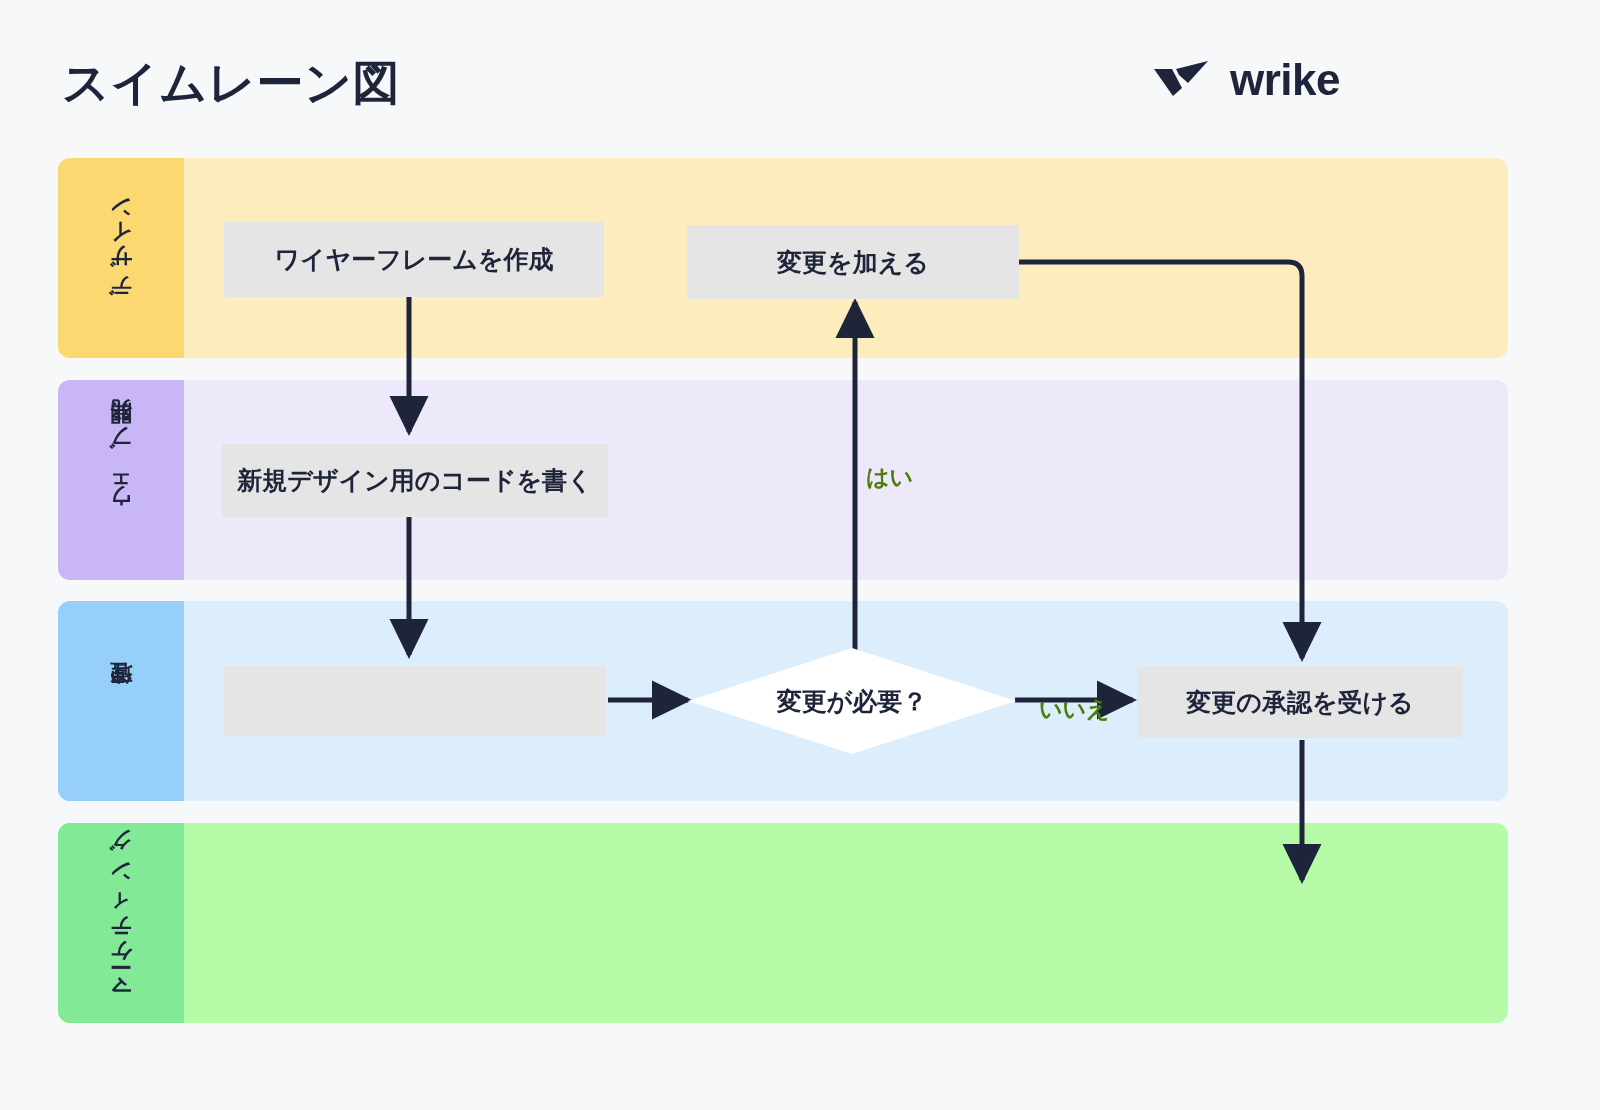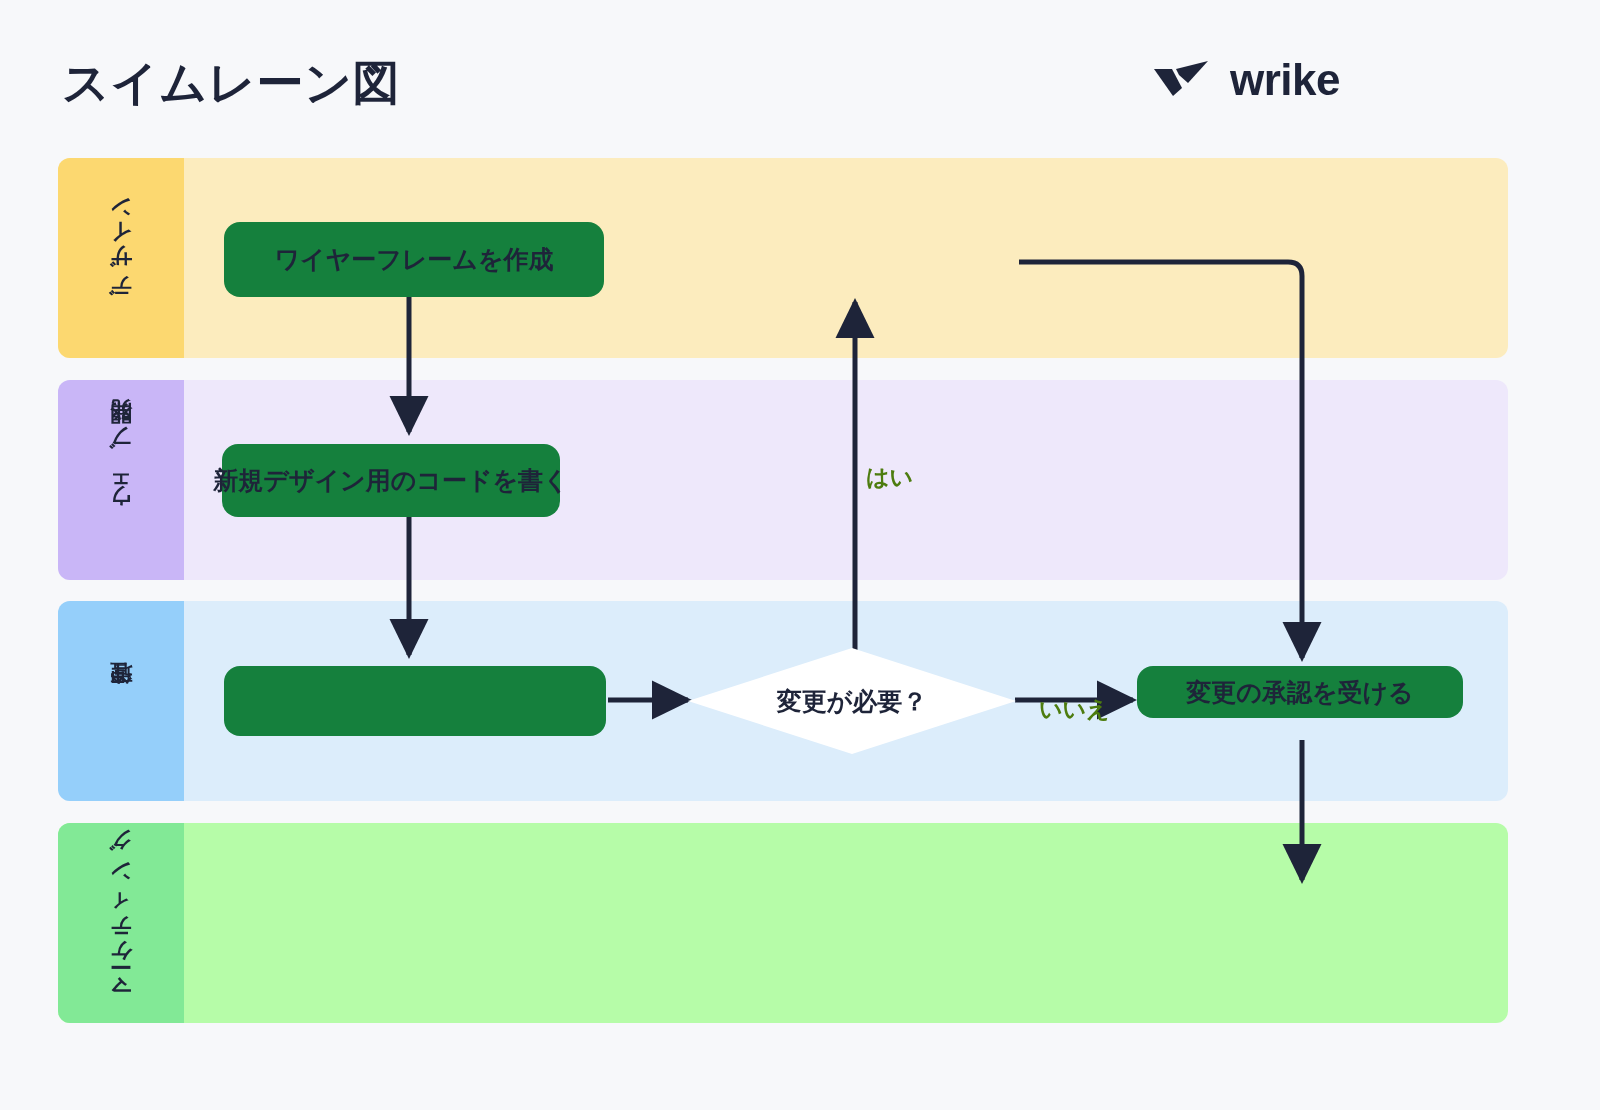--- a/index.html
+++ b/index.html
@@ -86,22 +86,22 @@
   }
   .lane-body {
     position: absolute;
     left: 126px; top: 0;
     right: 0; height: 100%;
   }
 
   
   .node {
     position: absolute;
-    background: #15803d;
-    border-radius: 16px;
+    background: #e5e5e5;
+    border-radius: 2px;
     display: flex;
     align-items: center;
     justify-content: center;
     font-size: 25px;
     font-weight: 700;
     color: #1E2439;
     white-space: nowrap;
     box-sizing: border-box;
     padding: 0 14px;
   }
@@ -210,36 +210,39 @@
 
   <path d="M1302,740 L1302,880" stroke="#1E2439" stroke-width="5" fill="none" marker-end="url(#arrowhead)"></path>
 </svg>
 
 <div style="position:absolute; left:0; top:0; width:1600px; height:1110px; z-index:7; pointer-events:none;">
 
   <div class="node" style="left:224px; top:222px; width:380px; height:75px; pointer-events:auto;">
     <span>ワイヤーフレームを作成</span>
   </div>
 
-
-  <div class="node" style="left:222px; top:444px; width:338px; height:73px; pointer-events:auto;">
+  <div class="node" style="left:687px; top:225px; width:332px; height:74px; pointer-events:auto;">
+    <span>変更を加える</span>
+  </div>
+
+  <div class="node" style="left:222px; top:444px; width:386px; height:73px; pointer-events:auto;">
     <span>新規デザイン用のコードを書く</span>
   </div>
 
   <div class="node" style="left:224px; top:666px; width:382px; height:70px; pointer-events:auto;">
     <span></span>
   </div>
 
   <div class="node decision" style="left:688px; top:648px; width:328px; height:106px; pointer-events:auto;">
     <svg class="diamond-shape" viewBox="0 0 328 106" preserveAspectRatio="none">
       <polygon points="164,0 328,53 164,106 0,53" fill="#FFFFFF"></polygon>
     </svg>
     <span class="decision-label">変更が必要？</span>
   </div>
 
-  <div class="node" style="left:1137px; top:666px; width:326px; height:52px; pointer-events:auto;">
+  <div class="node" style="left:1137px; top:666px; width:326px; height:72px; pointer-events:auto;">
     <span>変更の承認を受ける</span>
   </div>
 
 
   <span class="edge-label" style="left:866px; top:462px;">はい</span>
   <span class="edge-label" style="left:1039px; top:650px;margin-top:44px;">いいえ</span>
 </div>
 
 </body></html>

